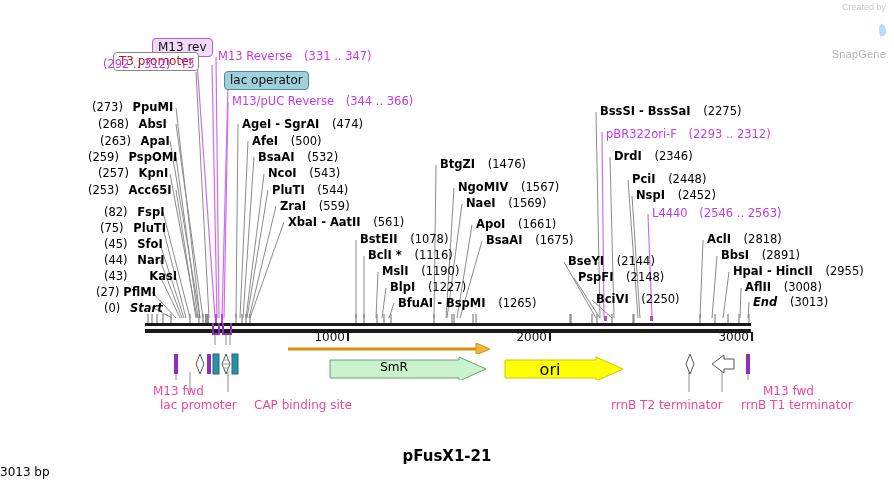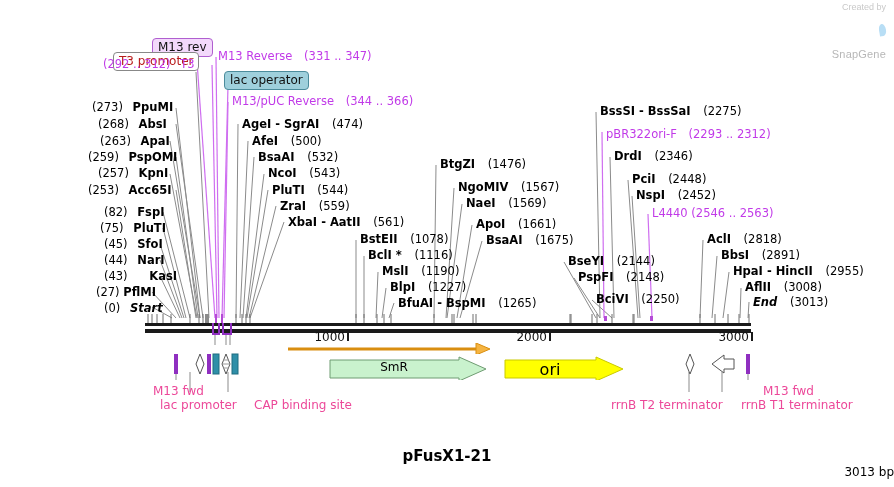--- a/index.html
+++ b/index.html
@@ -85,21 +85,21 @@
     margin-left: 19px;
   }
 
   
   #plasmid-title {
     left: 0; right: 0; top: 447px; text-align: center;
     font-size: 15px; font-weight: bold; color: #000;
     font-family: "DejaVu Sans", sans-serif;
   }
   #plasmid-size {
-    left: 0; right: 0; top: 465px; text-align: right;
+    left: 0; right: 0; top: 465px; text-align: left;
     font-size: 12px; color: #000;
     font-family: "DejaVu Sans", sans-serif;
   }
 </style>
 </head>
 <body>
 
 <div id="watermark" class="abs">
   <span>Created by</span>
   <span class="sg-leaf"></span>
@@ -206,21 +206,21 @@
 <div class="lbl primer" style="left:232px; top:95px;">
   <span class="nm">M13/pUC Reverse</span>
   <span class="pos" style="margin-left:8px">(344 .. 366)</span>
 </div>
 <div class="lbl primer" style="left:606px; top:128px;">
   <span class="nm">pBR322ori-F</span>
   <span class="pos" style="margin-left:8px">(2293 .. 2312)</span>
 </div>
 <div class="lbl primer" style="left:652px; top:207px;">
   <span class="nm">L4440</span>
-  <span class="pos" style="">(2546 .. 2563)</span>
+  <span class="pos" style="margin-left:8px">(2546 .. 2563)</span>
 </div>
 
 <div class="lbl" style="left:92px;  top:101px;">
   <span class="pos">(273)</span>
   <span class="nm" style="margin-left:6px">PpuMI</span>
 </div>
 <div class="lbl" style="left:98px;  top:118px;">
   <span class="pos">(268)</span>
   <span class="nm" style="margin-left:6px">AbsI</span>
 </div>

